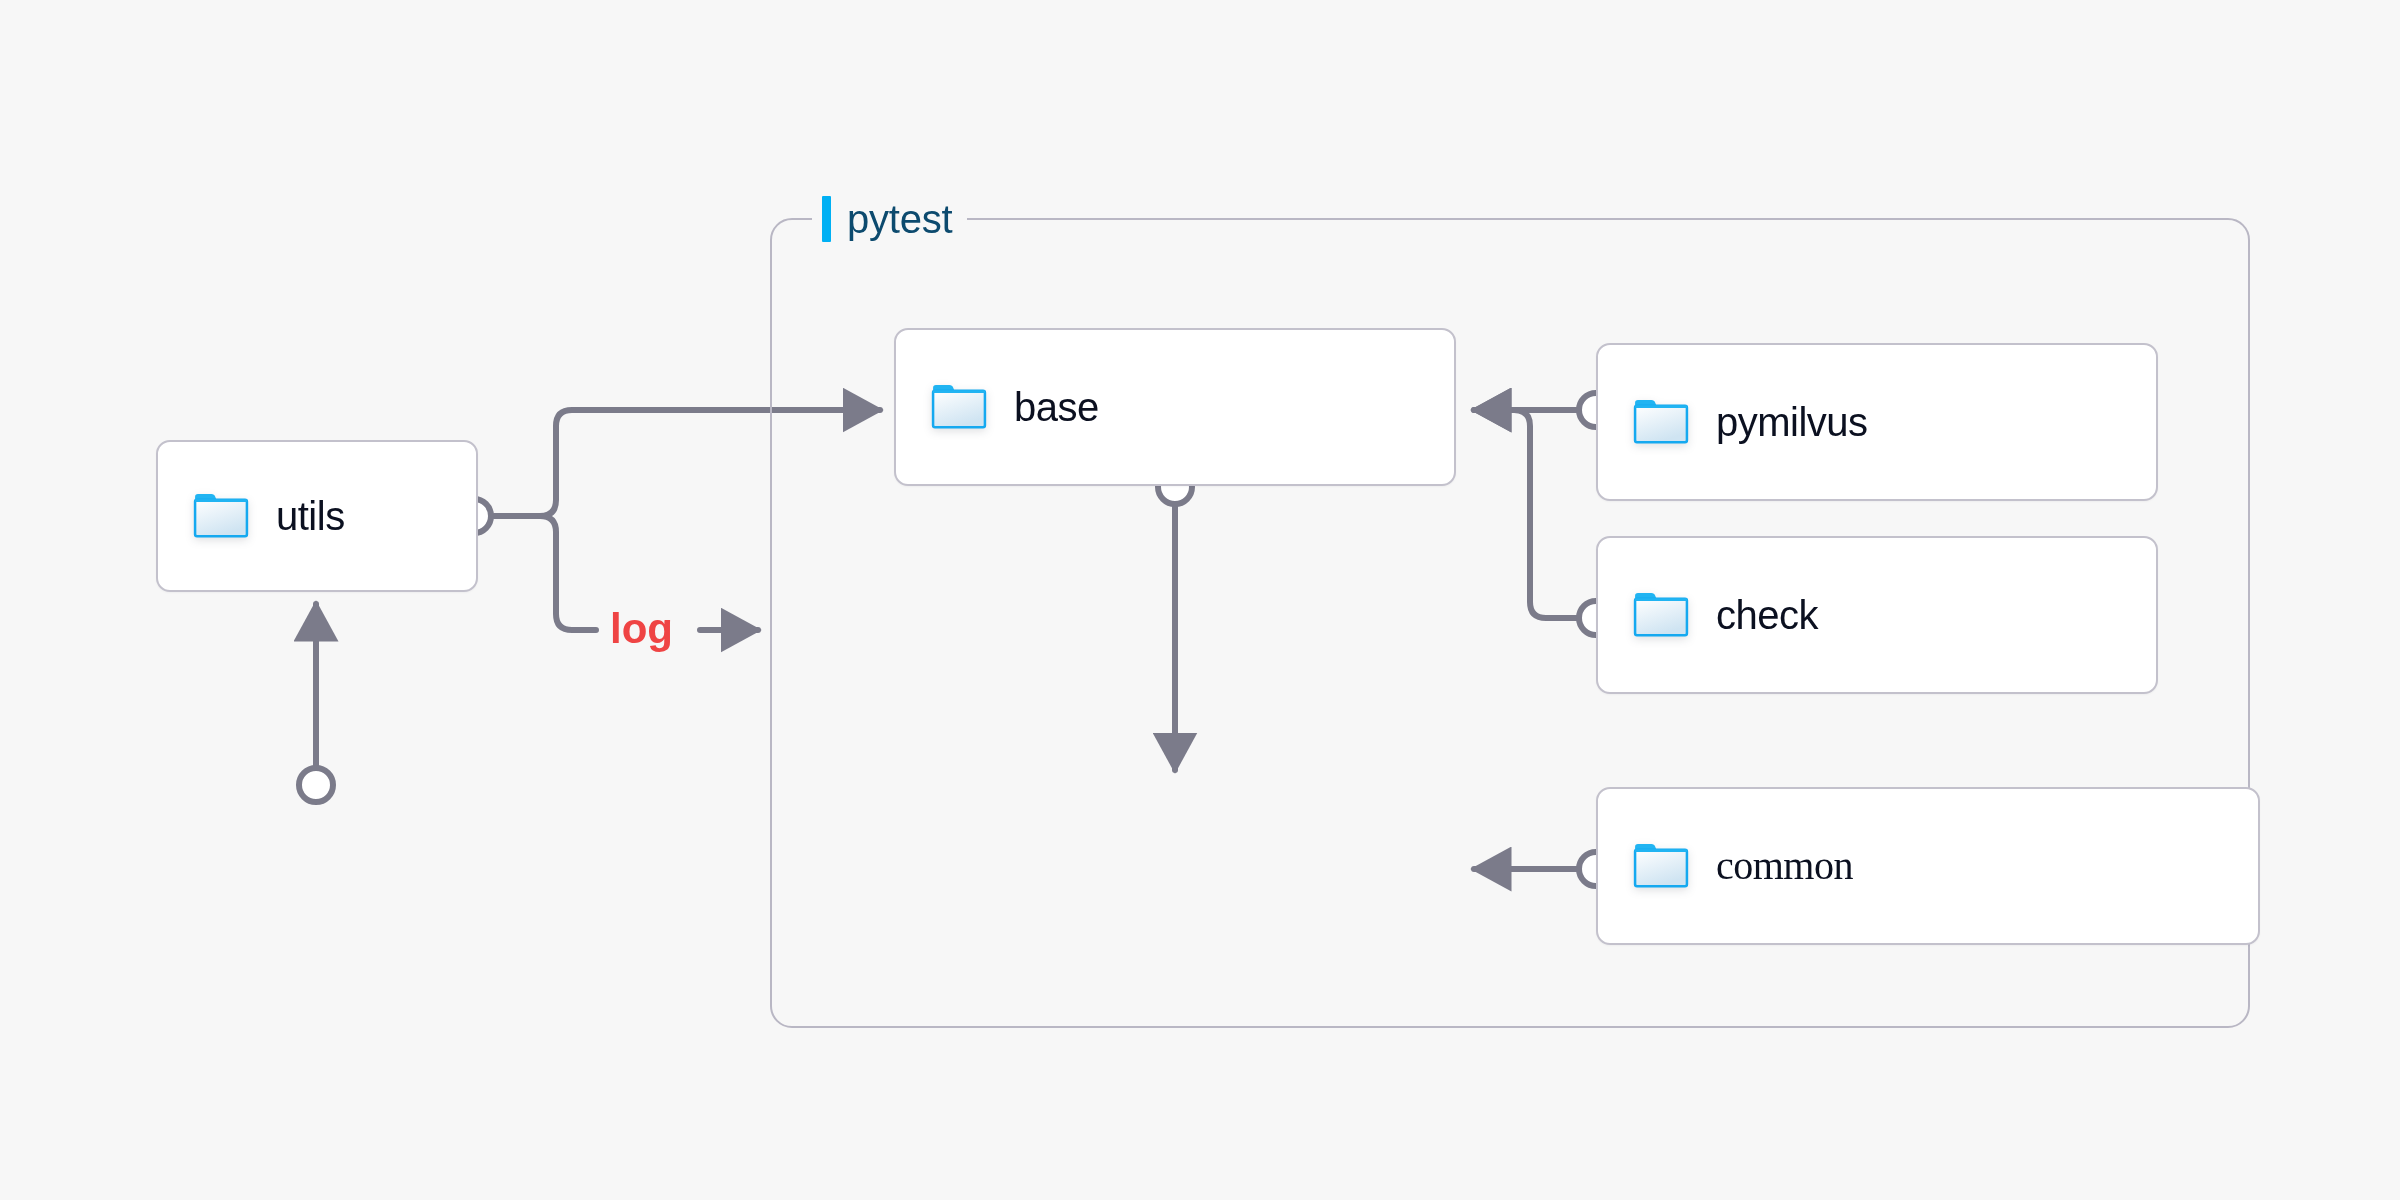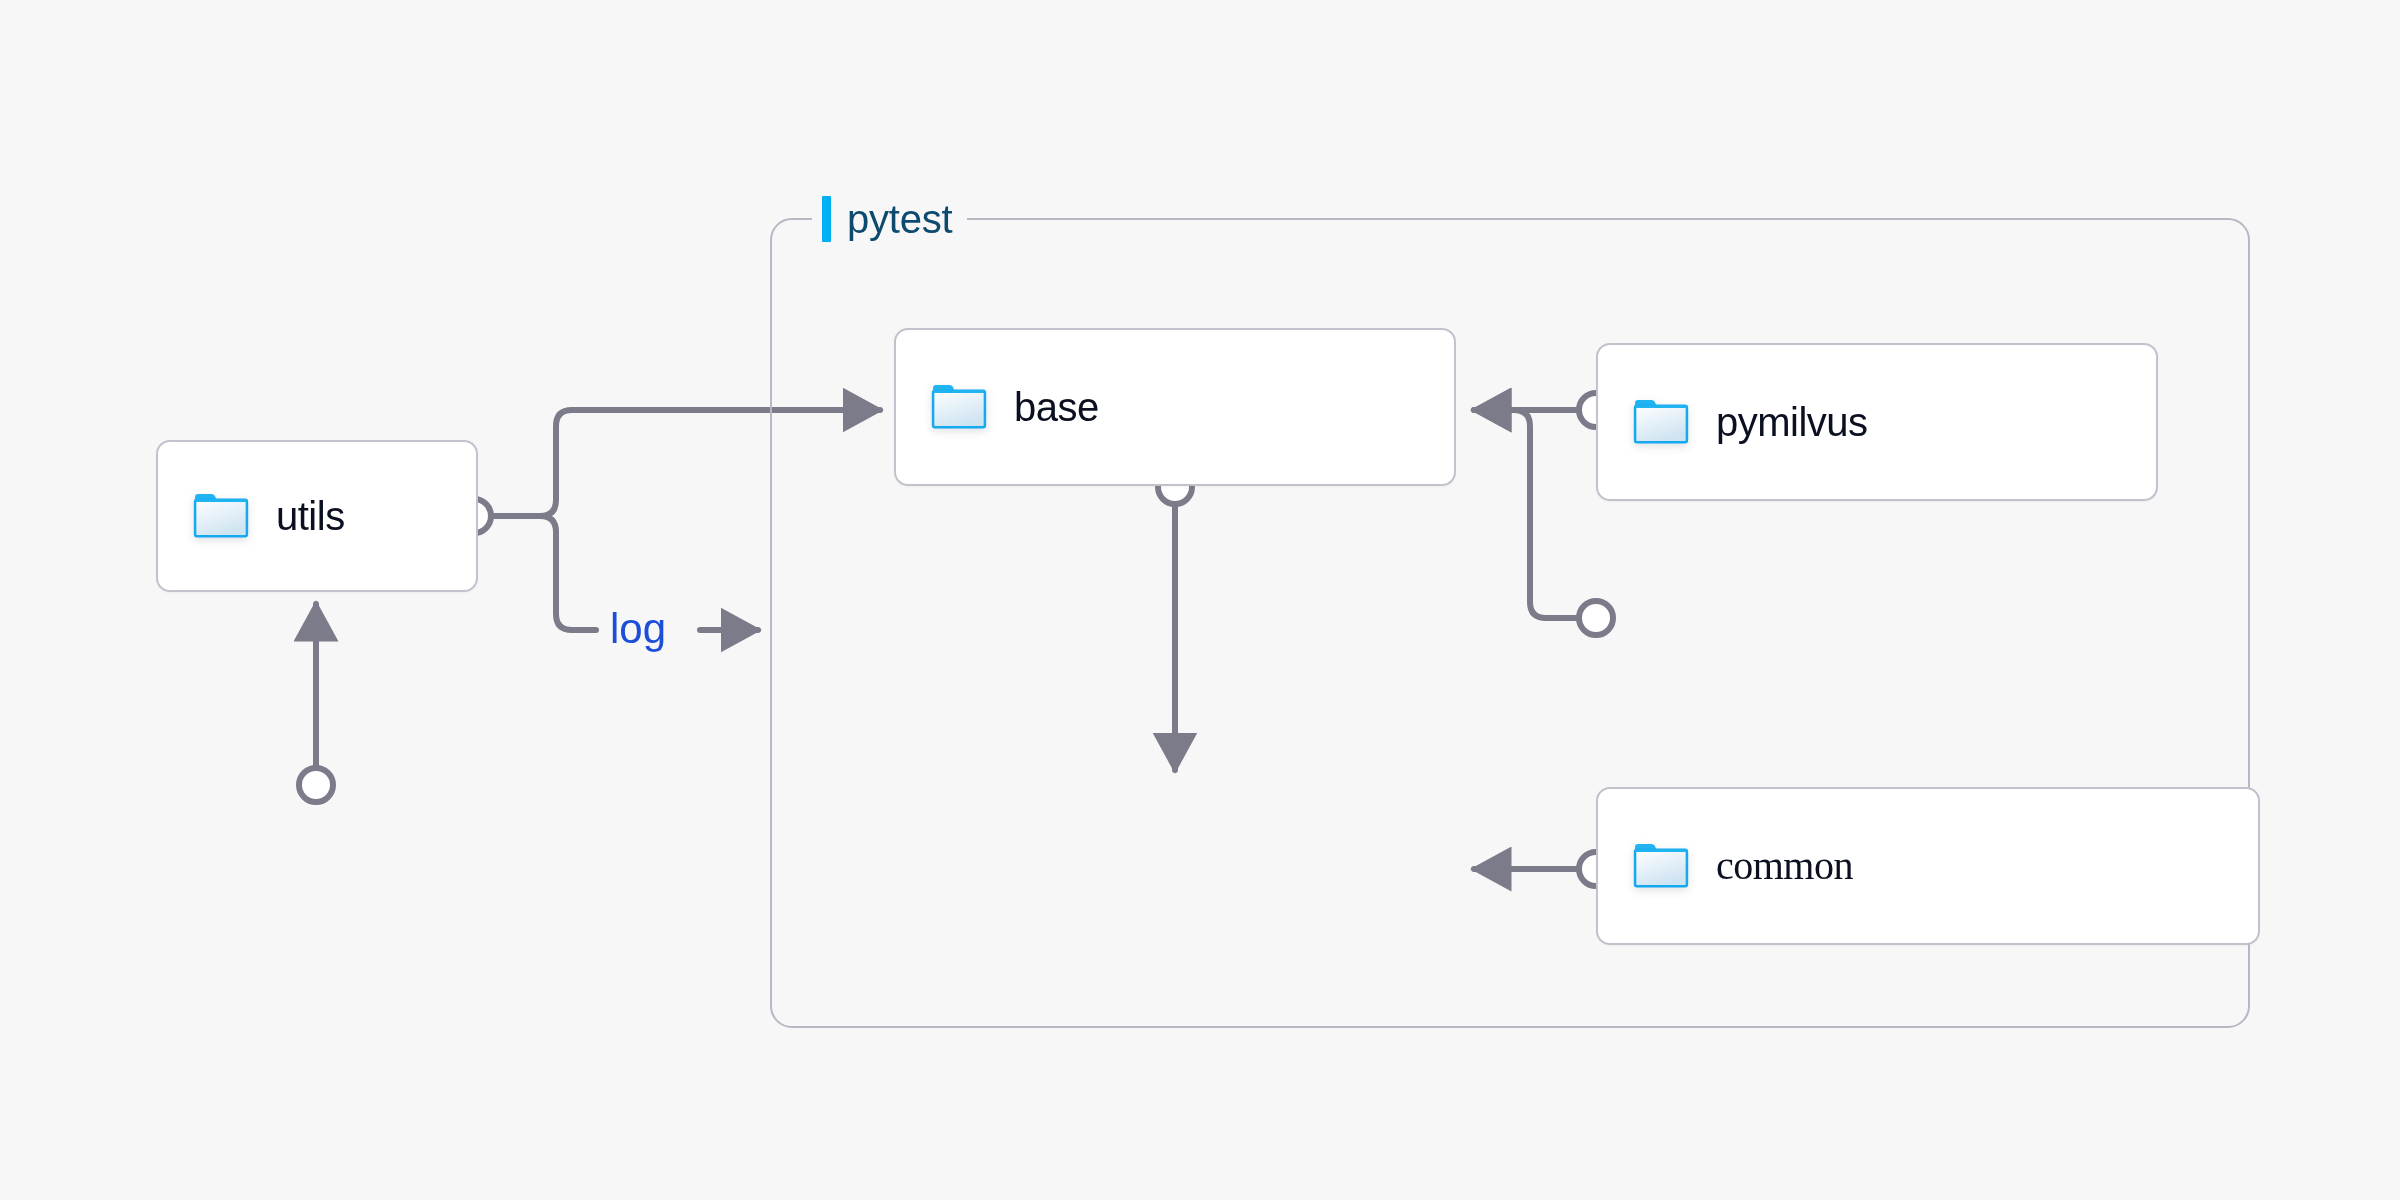--- a/index.html
+++ b/index.html
@@ -87,25 +87,26 @@
     width: 58px;
     height: 48px;
     flex: 0 0 auto;
     filter: drop-shadow(0 3px 4px rgba(16,24,40,0.13));
   }
 
   
   .edge-label {
     position: absolute;
     font-size: 42px;
-    color: #1d4ed8;
+    color: #ef4444;
     line-height: 1;
     white-space: nowrap;
     background: #f7f7f7;
     padding: 2px 8px;
+    font-weight: bold;
   }
 </style>
 </head>
 <body>
 
 <div id="canvas">
 
   <svg id="edges" viewBox="0 0 2400 1200" width="2400" height="1200">
     <defs>
       <marker id="arrowR" viewBox="0 0 12 12" refX="10" refY="6" markerWidth="7.5" markerHeight="7.5" orient="auto-start-reverse">
@@ -182,20 +183,30 @@
     <div class="node-inner">
       <svg class="folder-icon" viewBox="0 0 60 50">
         <path d="M3 10 L3 5 Q3 2 6 2 L20 2 Q23 2 24 5 L26 10 Z" fill="#21b4f2"></path>
         <rect x="3" y="8" width="54" height="38" rx="2" fill="url(#folderBody)" stroke="#15a9f0" stroke-width="2.6"></rect>
         <path d="M4 9 L56 9" stroke="#21b4f2" stroke-width="3" stroke-linecap="round"></path>
       </svg>
       <span class="node-label">pymilvus</span>
     </div>
   </div>
 
+  <div class="node" style="left:1596px; top:536px; width:562px; height:158px;">
+    <div class="node-inner">
+      <svg class="folder-icon" viewBox="0 0 60 50">
+        <path d="M3 10 L3 5 Q3 2 6 2 L20 2 Q23 2 24 5 L26 10 Z" fill="#21b4f2"></path>
+        <rect x="3" y="8" width="54" height="38" rx="2" fill="url(#folderBody)" stroke="#15a9f0" stroke-width="2.6"></rect>
+        <path d="M4 9 L56 9" stroke="#21b4f2" stroke-width="3" stroke-linecap="round"></path>
+      </svg>
+      <span class="node-label">check</span>
+    </div>
+  </div>
 
   <div class="node" style="left:1596px; top:787px; width:664px; height:158px;font-family:Liberation Serif, serif;">
     <div class="node-inner">
       <svg class="folder-icon" viewBox="0 0 60 50">
         <path d="M3 10 L3 5 Q3 2 6 2 L20 2 Q23 2 24 5 L26 10 Z" fill="#21b4f2"></path>
         <rect x="3" y="8" width="54" height="38" rx="2" fill="url(#folderBody)" stroke="#15a9f0" stroke-width="2.6"></rect>
         <path d="M4 9 L56 9" stroke="#21b4f2" stroke-width="3" stroke-linecap="round"></path>
       </svg>
       <span class="node-label">common</span>
     </div>

